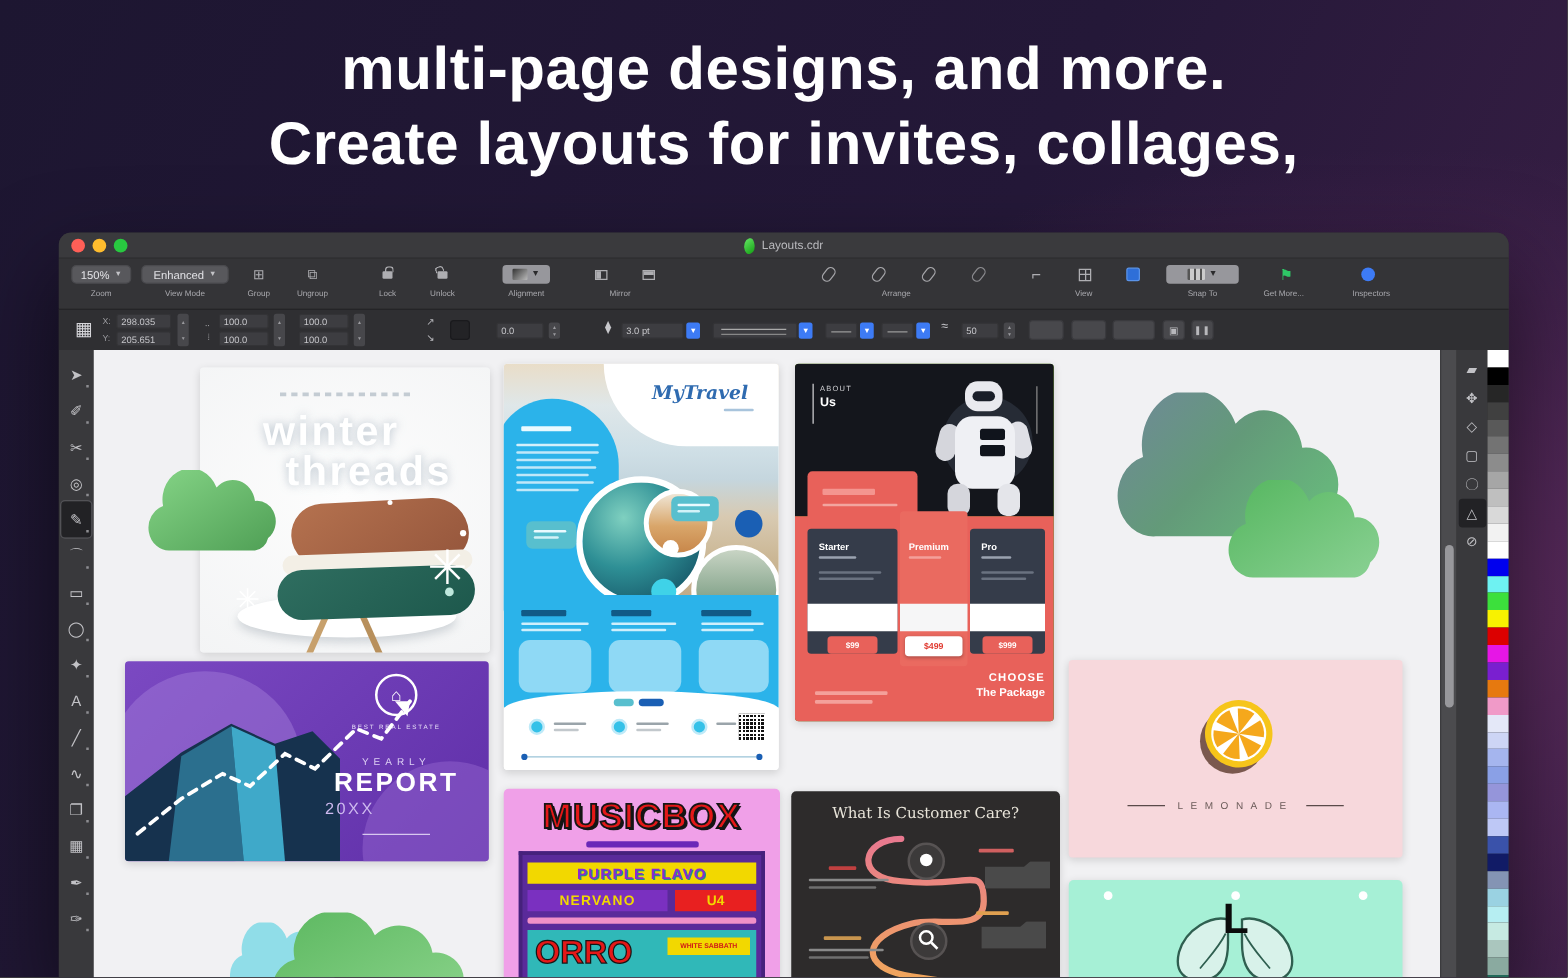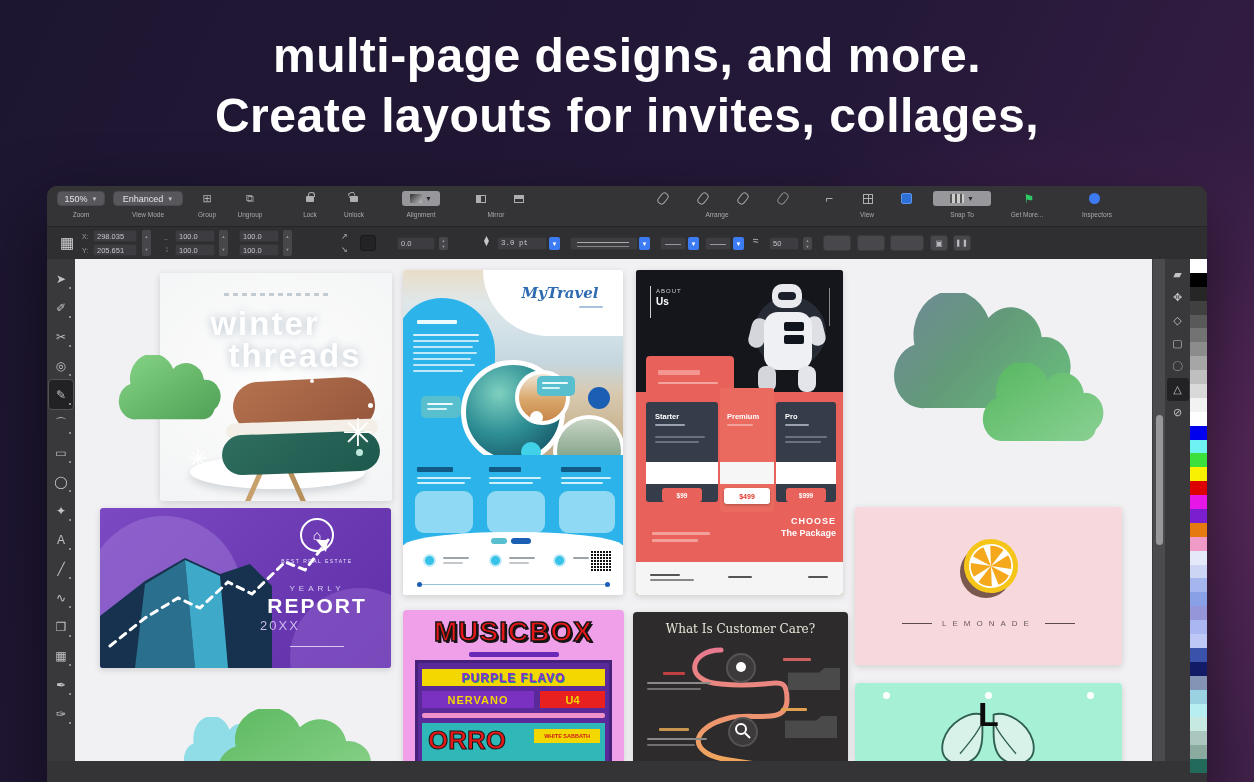--- a/index.html
+++ b/index.html
@@ -67,20 +67,29 @@
 
 <div class="stage">
 
   <div class="headline">
     <div>multi-page designs, and more.</div>
     <div>Create layouts for invites, collages,</div>
   </div>
 
   <div class="window">
 
+    <div class="titlebar">
+      <div class="light" style="left:10px;background:#ff5f57;"></div>
+      <div class="light" style="left:27px;background:#febc2e;"></div>
+      <div class="light" style="left:44px;background:#28c840;"></div>
+      <div class="wintitle">
+        <span class="doc-icon"></span>
+        <span>Layouts.cdr</span>
+      </div>
+    </div>
 
     <div class="toolbar">
       <div class="dd" style="left:10px;width:48px;">
         <span>150%</span>
           <span class="car">▼</span>
       </div>
       <div class="tlabel" style="left:10px;width:48px;">Zoom</div>
 
       <div class="dd" style="left:66px;width:70px;">
         <span>Enhanced</span>
@@ -193,21 +202,21 @@
       <div class="plab" style="left:294px;top:18px;font-size:8px;color:#b8b8bc;">↘</div>
       <div class="ab" style="left:313px;top:8px;width:16px;height:16px;background:#232326;border:1px solid #1a1a1d;border-radius:3px;"></div>
 
       <div class="pf" style="left:350px;top:10px;width:38px;height:13px;">0.0</div>
       <div class="stepper" style="left:392px;top:10px;height:13px;">
           <span>▲</span>
           <span>▼</span>
         </div>
 
       <div class="ab" style="left:437px;top:8px;color:#c8c8cc;font-size:10px;">⧫</div>
-      <div class="pf" style="left:450px;top:10px;width:50px;height:13px;font-family:Liberation Mono, monospace;">3.0 pt</div>
+      <div class="pf" style="left:450px;top:10px;width:50px;height:13px;">3.0 pt</div>
       <div class="chip" style="left:502px;top:10px;">▼</div>
 
       <div class="pf" style="left:523px;top:10px;width:68px;height:13px;">
         <span class="ab" style="left:6px;top:4px;width:52px;height:1px;background:#aaa;"></span>
         <span class="ab" style="left:6px;top:8px;width:52px;height:1px;background:#888;"></span>
       </div>
       <div class="chip" style="left:592px;top:10px;">▼</div>
 
       <div class="pf" style="left:613px;top:10px;width:26px;height:13px;">
         <span class="ab" style="left:4px;top:6px;width:16px;height:1px;background:#999;"></span>
@@ -387,21 +396,21 @@
               <div class="tb" style="left:106px;top:30px;width:20px;background:#c2c8cc;"></div>
             <div class="ab" style="left:150px;top:22px;width:13px;height:13px;background:#35c1e8;border-radius:50%;border:2px solid #bfeaf8;"></div>
             <div class="tb" style="left:170px;top:25px;width:16px;background:#9aa4aa;"></div>
             <div class="ab" style="left:188px;top:18px;width:21px;height:21px;background:#111;background-image:repeating-linear-gradient(0deg,transparent 0 2px,#fff 2px 3px),repeating-linear-gradient(90deg,transparent 0 2px,#fff 2px 3px);"></div>
             <div class="ab" style="left:18px;top:52px;width:184px;height:1px;background:#9ac4d8;"></div>
             <div class="ab" style="left:14px;top:50px;width:5px;height:5px;background:#1a5fb4;border-radius:50%;"></div>
             <div class="ab" style="left:202px;top:50px;width:5px;height:5px;background:#1a5fb4;border-radius:50%;"></div>
           </div>
         </div>
 
-        <div class="card" style="left:561px;top:11px;width:207px;height:325px;background:#4d7c0f;">
+        <div class="card" style="left:561px;top:11px;width:207px;height:286px;background:#4d7c0f;">
           <div class="ab" style="left:0;top:0;width:207px;height:122px;background:#14161c;">
             <div class="ab" style="left:14px;top:16px;width:1px;height:32px;background:#cfcfd2;"></div>
             <div class="ab" style="left:20px;top:18px;color:#cfcfd2;font-size:6px;letter-spacing:1px;">ABOUT</div>
             <div class="ab" style="left:20px;top:26px;color:#fff;font-size:10px;font-weight:bold;">Us</div>
             <div class="ab" style="left:193px;top:18px;width:1px;height:38px;background:#888;"></div>
             <div class="ab" style="left:100px;top:10px;width:100px;height:112px;">
               <div class="ab" style="left:18px;top:16px;width:72px;height:72px;background:#262b35;border-radius:50%;"></div>
               <div class="ab" style="left:36px;top:4px;width:30px;height:24px;background:#e9e9ee;border-radius:10px;"></div>
               <div class="ab" style="left:42px;top:12px;width:18px;height:8px;background:#1a1e28;border-radius:4px;"></div>
               <div class="ab" style="left:14px;top:38px;width:16px;height:30px;background:#d5d6dc;border-radius:8px;transform:rotate(14deg);"></div>

